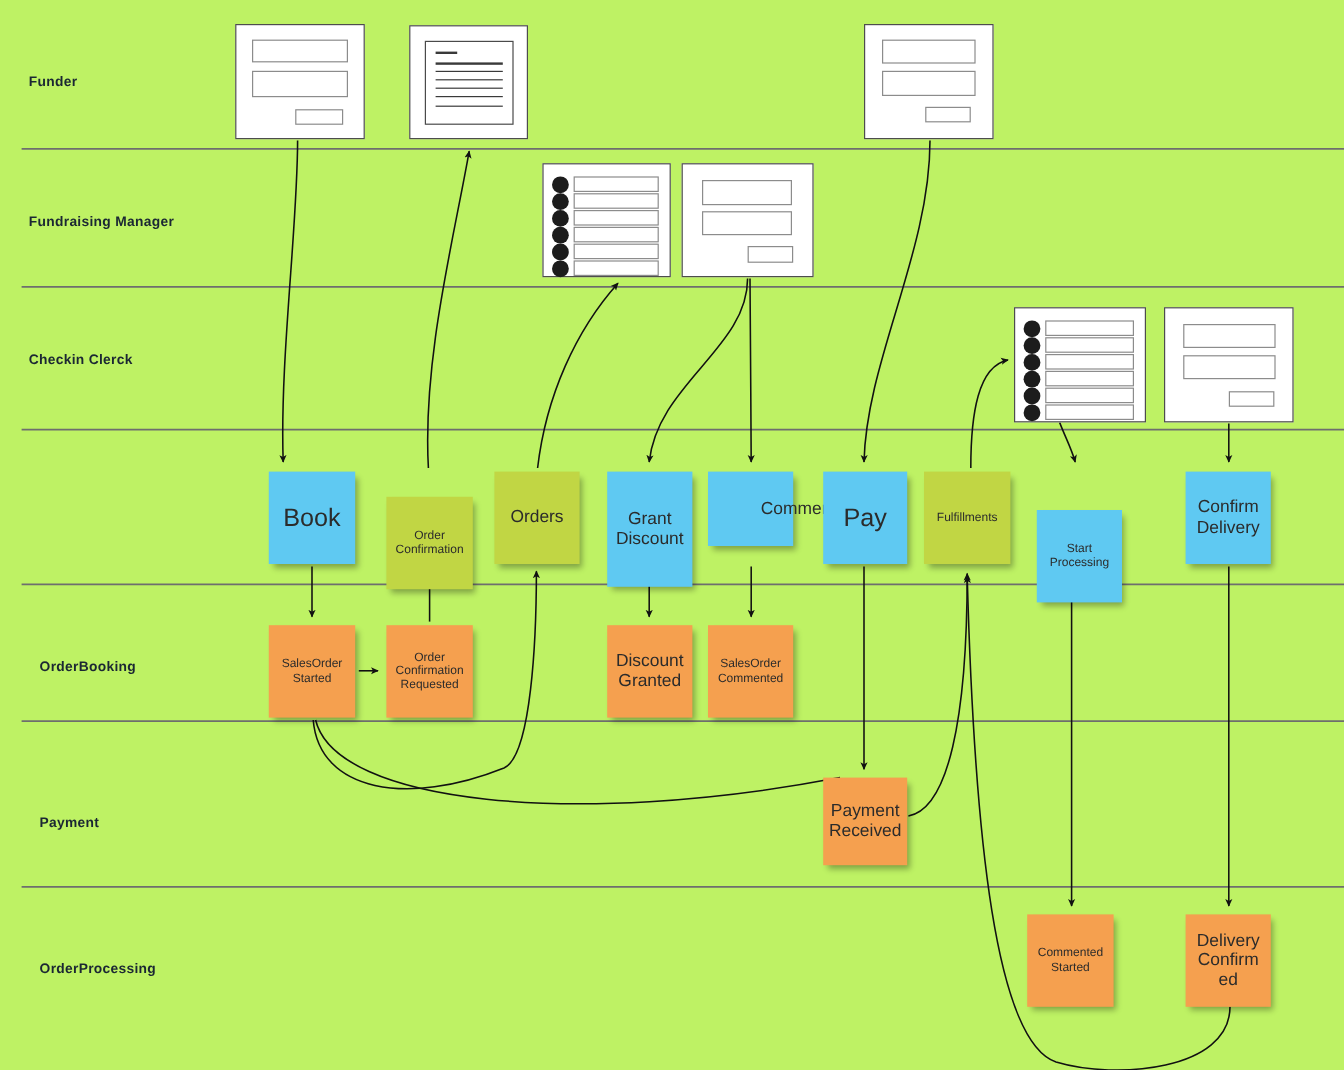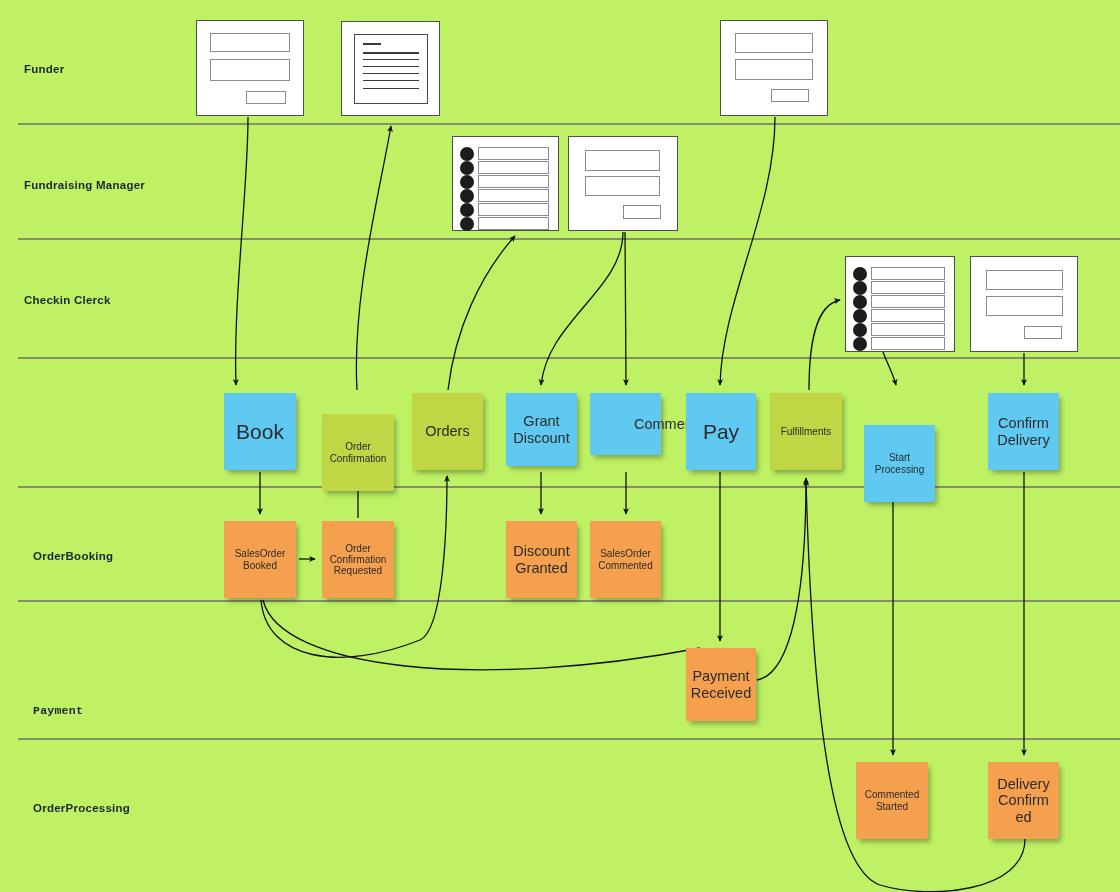--- a/index.html
+++ b/index.html
@@ -92,21 +92,21 @@
       <path d="M1025,839 C1025,892 930,900 880,885 C830,868 812,700 806,480" marker-end="url(#ah)"></path>
 
       <path d="M809,390 C809,345 815,305 840,300" marker-end="url(#ah)"></path>
     </g>
   </svg>
 
   <div class="lane-label" style="left:24px;top:63px;">Funder</div>
   <div class="lane-label" style="left:24px;top:179px;">Fundraising Manager</div>
   <div class="lane-label" style="left:24px;top:294px;">Checkin Clerck</div>
   <div class="lane-label" style="left:33px;top:550px;">OrderBooking</div>
-  <div class="lane-label" style="left:33px;top:704px;font-family:Liberation Mono, monospace;">Payment</div>
+  <div class="lane-label" style="left:33px;top:680px;">Payment</div>
   <div class="lane-label" style="left:33px;top:802px;">OrderProcessing</div>
 
   <div class="mock" style="left:196px;top:20px;width:108px;height:96px;">
     <div class="mf" style="left:13px;top:12px;width:80px;height:19px;"></div>
     <div class="mf" style="left:13px;top:38px;width:80px;height:22px;"></div>
     <div class="mf" style="left:49px;top:70px;width:40px;height:13px;"></div>
   </div>
 
   <div class="mock" style="left:341px;top:21px;width:99px;height:95px;">
     <div class="docin" style="left:12px;top:12px;width:74px;height:70px;">
@@ -170,41 +170,41 @@
 
   <div class="note big" id="n-book" style="left: 224px; top: 393px; width: 72px; height: 77px; background: rgb(95, 201, 242);">
       <span>Book</span>
     </div>
   <div class="note sml" id="n-ordconf" style="left: 322px; top: 393px; width: 72px; height: 77px; background: rgb(193, 214, 68); margin-top: 21px;">
       <span>Order Confirmation</span>
     </div>
   <div class="note med" id="n-orders" style="left: 412px; top: 393px; width: 71px; height: 77px; background: rgb(193, 214, 68);">
       <span>Orders</span>
     </div>
-  <div class="note med" id="n-grant" style="left: 506px; top: 393px; width: 71px; height: 73px; background: rgb(95, 201, 242); text-align: center;">
+  <div class="note med" id="n-grant" style="left: 506px; top: 393px; width: 71px; height: 96px; background: rgb(95, 201, 242); text-align: center;">
       <span>Grant Discount</span>
     </div>
   <div class="note med" id="n-comment" style="left: 590px; top: 393px; width: 71px; height: 62px; background: rgb(95, 201, 242); padding-left: 44px;">
       <span>Comment</span>
     </div>
   <div class="note big" id="n-pay" style="left: 686px; top: 393px; width: 70px; height: 77px; background: rgb(95, 201, 242);">
       <span>Pay</span>
     </div>
   <div class="note sml" id="n-fulfil" style="left: 770px; top: 393px; width: 72px; height: 77px; background: rgb(193, 214, 68);">
       <span>Fulfillments</span>
     </div>
   <div class="note sml" id="n-startp" style="left: 864px; top: 393px; width: 71px; height: 77px; background: rgb(95, 201, 242); margin-top: 32px;">
       <span>Start Processing</span>
     </div>
   <div class="note med" id="n-confdel" style="left: 988px; top: 393px; width: 71px; height: 77px; background: rgb(95, 201, 242);">
       <span>Confirm Delivery</span>
     </div>
 
   <div class="note sml" id="e-booked" style="left: 224px; top: 521px; width: 72px; height: 77px; background: rgb(245, 160, 79);">
-      <span>SalesOrder Booked</span>
+      <span>SalesOrder Started</span>
     </div>
   <div class="note sml" id="e-ocreq" style="left: 322px; top: 521px; width: 72px; height: 77px; background: rgb(245, 160, 79);">
       <span>Order Confirmation Requested</span>
     </div>
   <div class="note med" id="e-discount" style="left: 506px; top: 521px; width: 71px; height: 77px; background: rgb(245, 160, 79);">
       <span>Discount Granted</span>
     </div>
   <div class="note sml" id="e-commented" style="left: 590px; top: 521px; width: 71px; height: 77px; background: rgb(245, 160, 79);">
       <span>SalesOrder Commented</span>
     </div>

